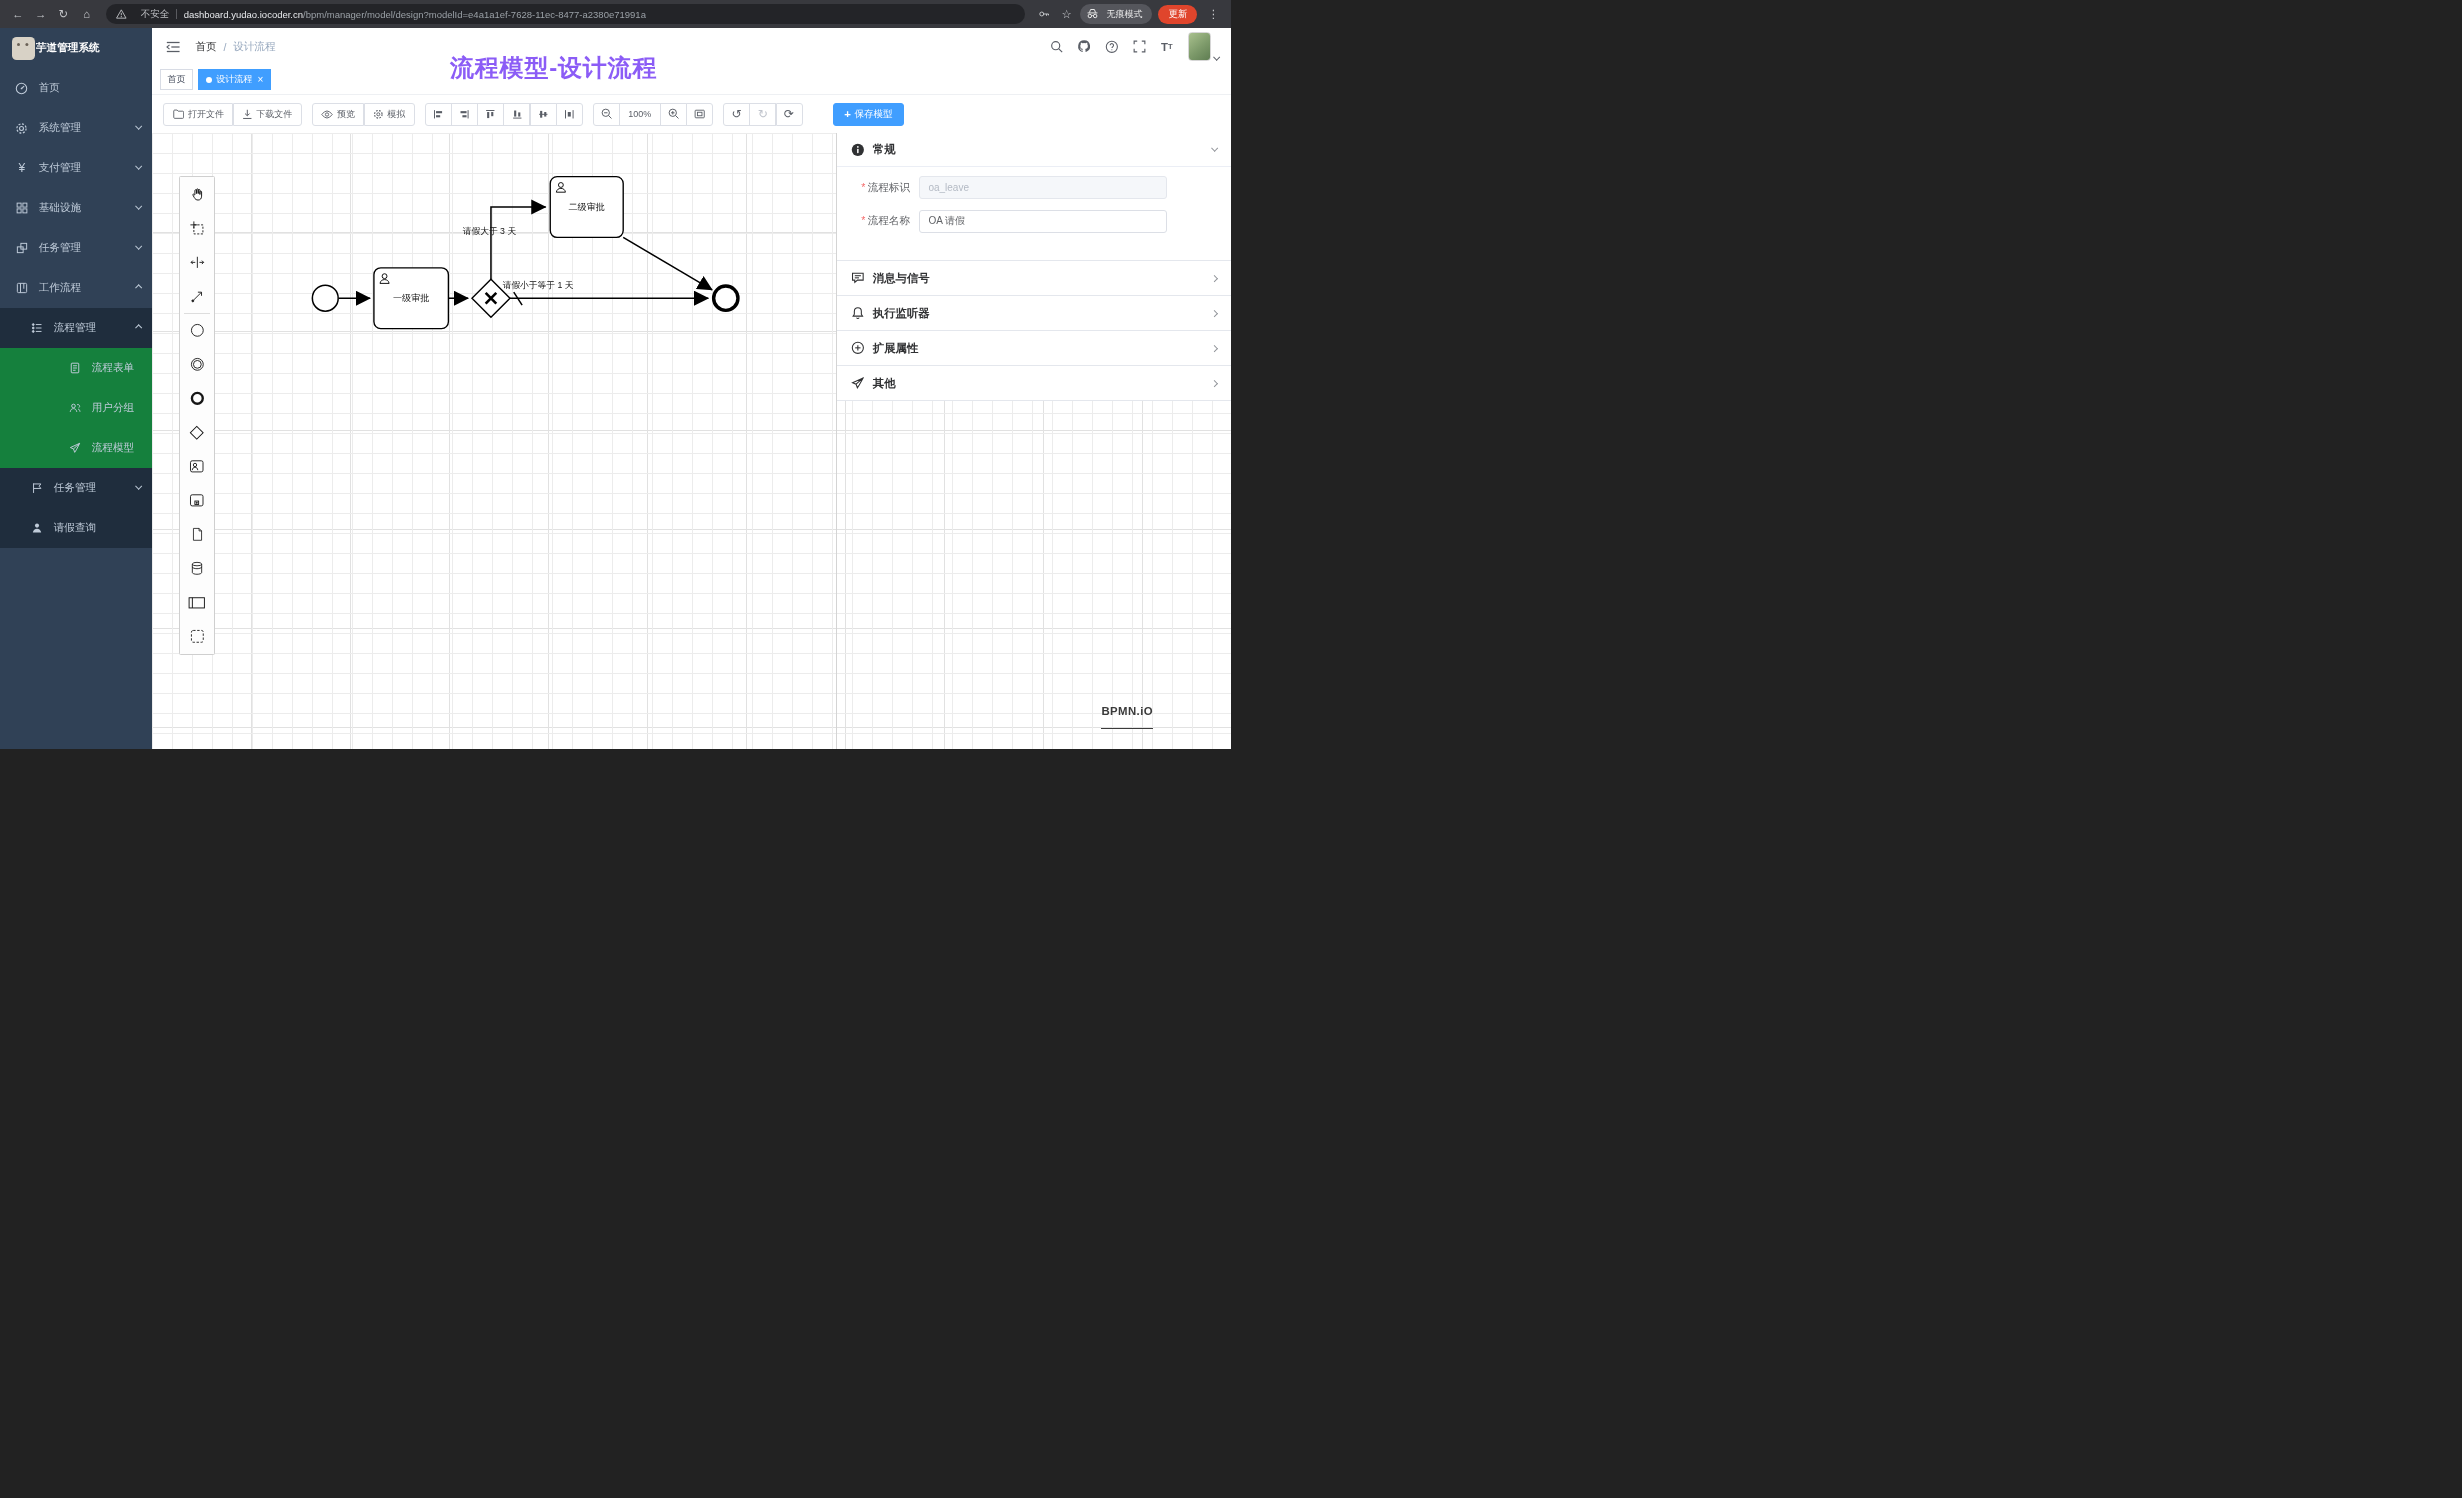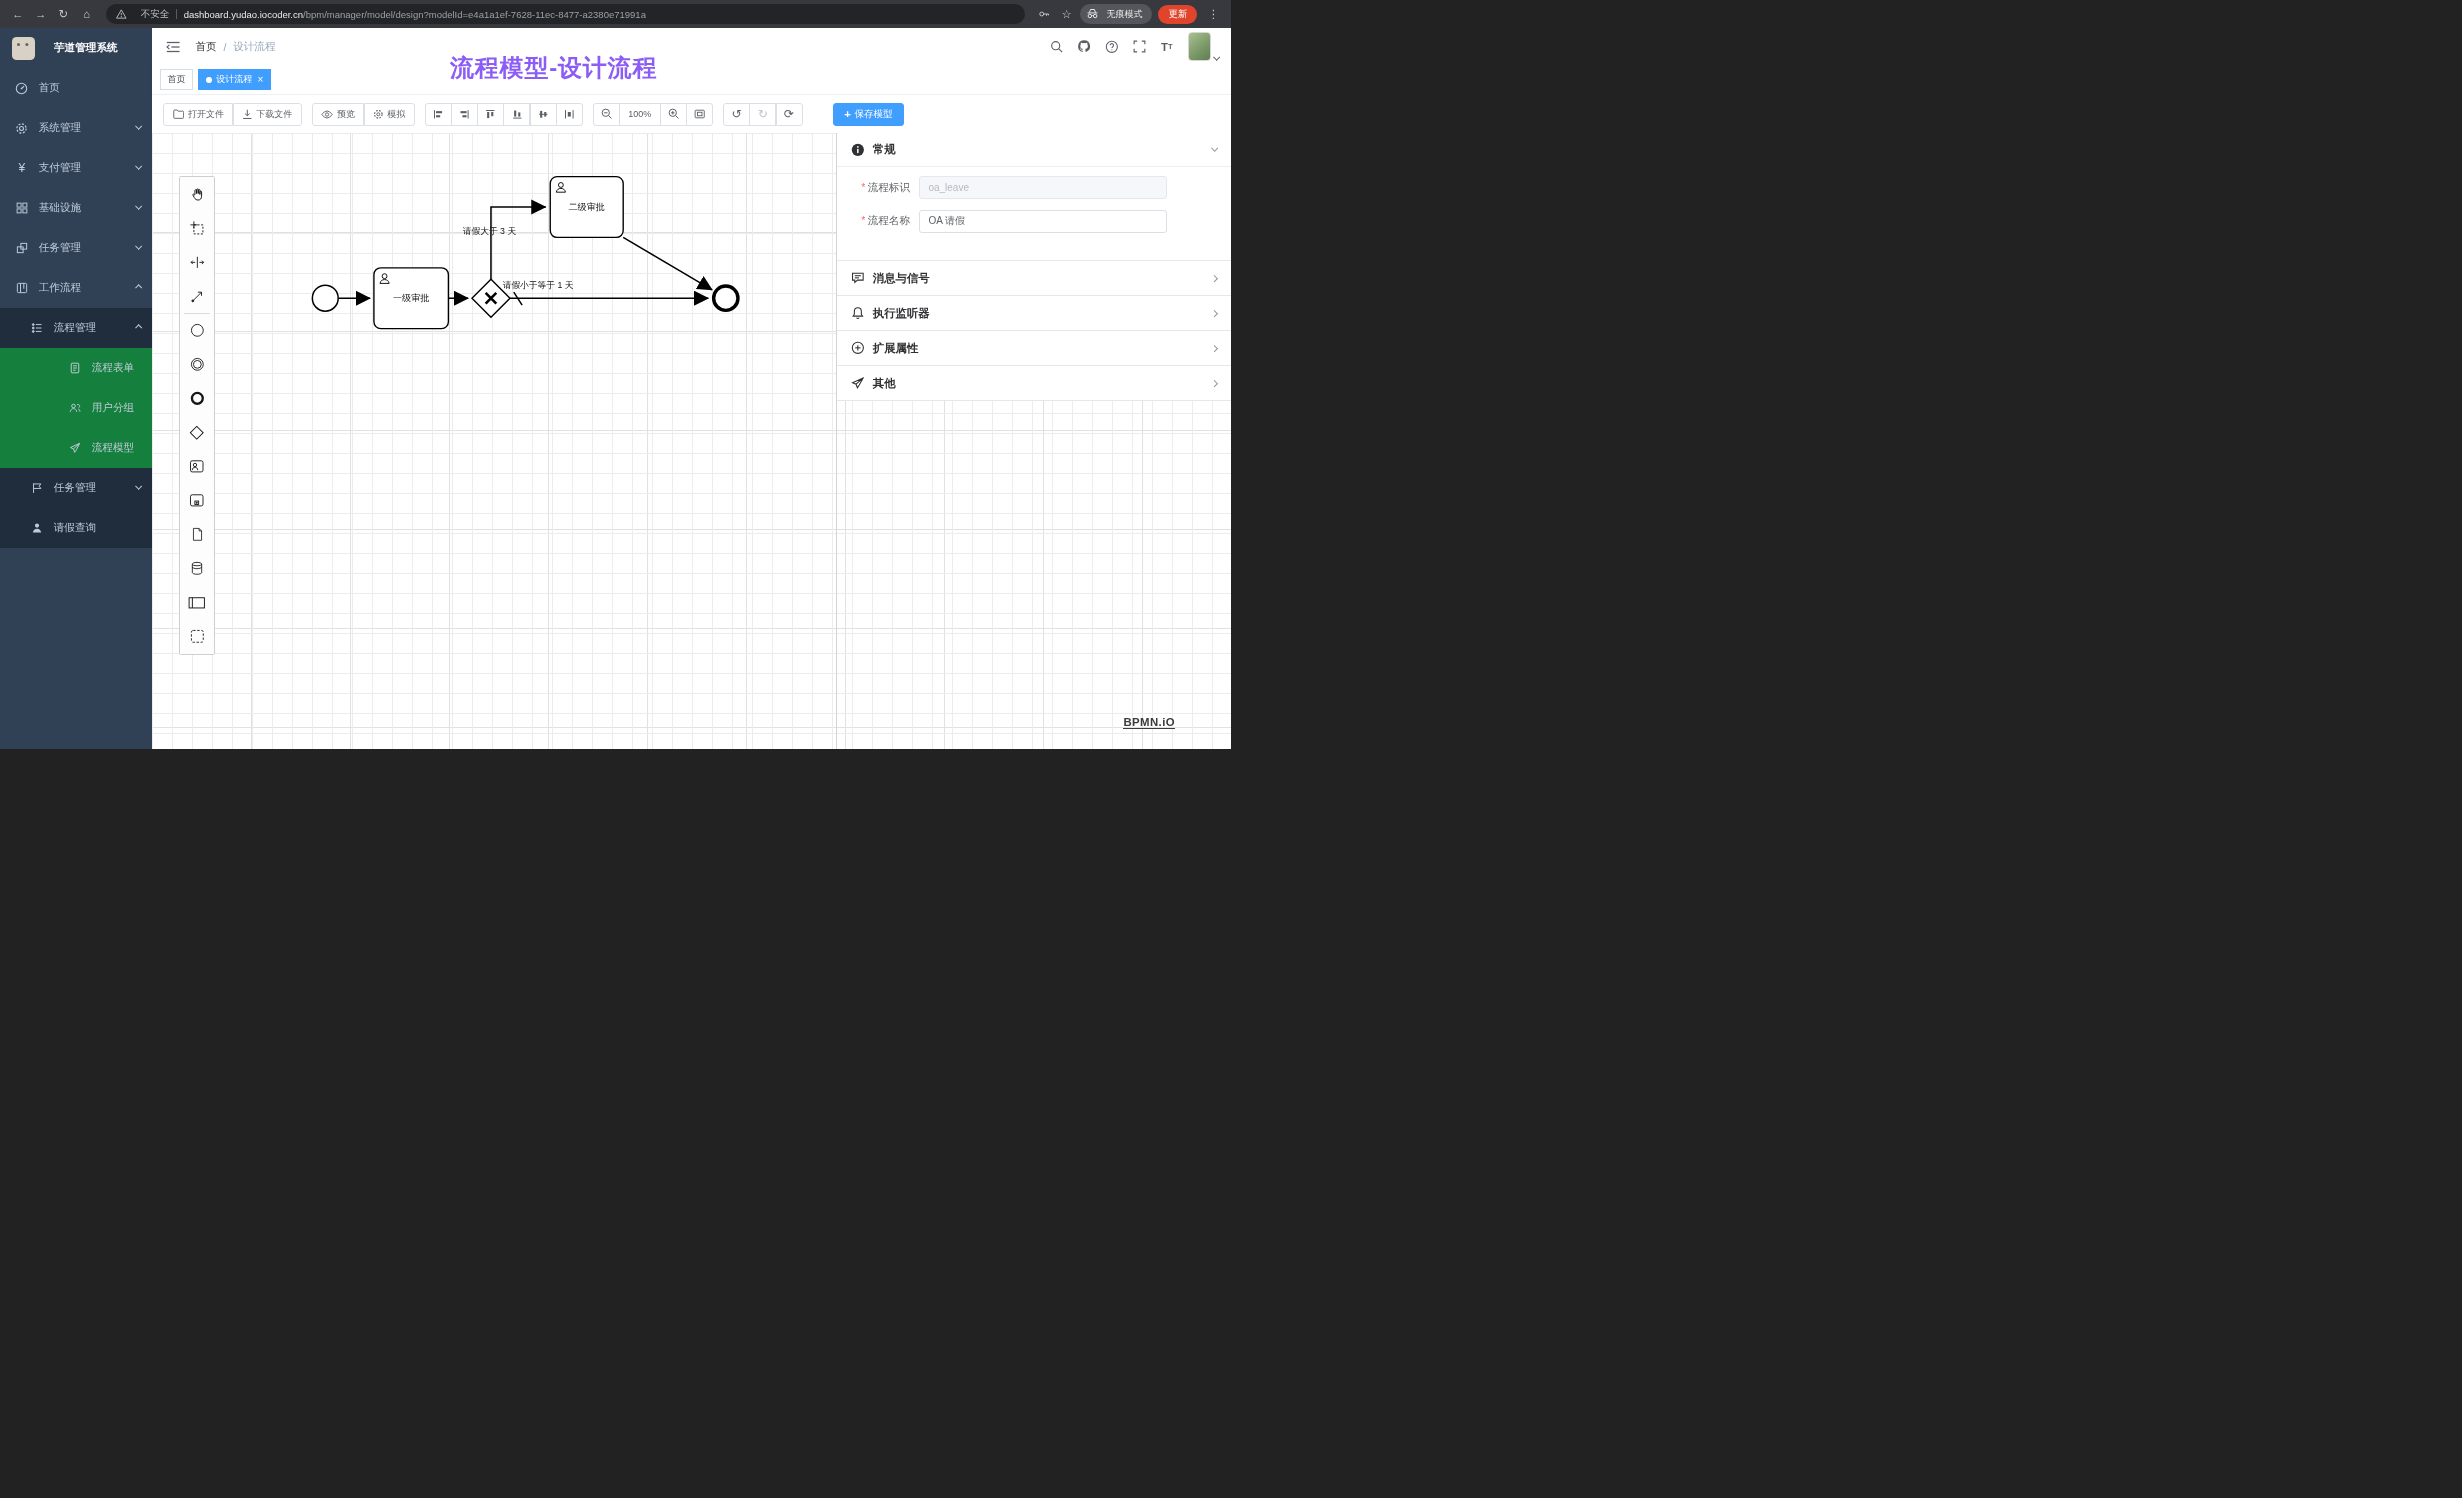--- a/index.html
+++ b/index.html
@@ -15,21 +15,21 @@
   .url{white-space:nowrap;overflow:hidden;text-overflow:ellipsis}
   .url .domain{color:#e8eaed}
   .url .path{color:#9aa0a6}
   .incog{display:flex;align-items:center;gap:7px;background:#55565c;color:#ececec;border-radius:10.6px;height:20.5px;padding:0 10px 0 6.8px;font-size:9px;white-space:nowrap}
   .update-btn{background:#e0452c;color:#fff;border-radius:10px;height:19px;padding:0 10px;font-size:9.5px;display:flex;align-items:center;margin:0 3px;white-space:nowrap}
   .dots{font-size:11.4px;letter-spacing:0;padding:0 3px}
 
   
   .app{display:flex;height:721px}
   .sidebar{width:152px;background:#304156;flex-shrink:0;overflow:hidden}
-  .logo-row{height:40px;display:flex;align-items:center;padding-left:12px;gap:19px}
+  .logo-row{height:40px;display:flex;align-items:center;padding-left:12px;gap:1px}
   .logo-img{width:23px;height:23px;border-radius:4.6px;background:#d8d2c6;position:relative;flex-shrink:0}
   .logo-img:after{content:"";position:absolute;left:5.3px;top:6.8px;width:3px;height:3px;border-radius:50%;background:#6b6257;box-shadow:8.4px 0 0 #6b6257}
   .logo-title{color:#fff;font-size:10.6px;font-weight:bold;white-space:nowrap}
   .menu-item{height:40px;display:flex;align-items:center;color:#bfcbd9;font-size:10.6px;padding-left:15px;padding-right:10.6px;cursor:pointer;white-space:nowrap}
   .menu-item .mi{width:13.7px;height:13.7px;margin-right:10px;display:flex;align-items:center;justify-content:center;flex-shrink:0}
   .menu-item .lbl{flex:1}
   .menu-item.lv2{background:#1f2d3d;padding-left:30px}
   .menu-item.lv3{background:#15803d;padding-left:68px}
   .chev{display:inline-block;width:5.3px;height:5.3px;border-right:1.2px solid currentColor;border-bottom:1.2px solid currentColor;flex-shrink:0}
   .chev.down{transform:rotate(45deg) translate(-0.8px,-0.8px)}
@@ -77,21 +77,21 @@
       linear-gradient(to right,#ececec 0.8px,transparent 0.8px),
       linear-gradient(to bottom,#ececec 0.8px,transparent 0.8px),
       linear-gradient(to right,#e1e1e1 0.8px,transparent 0.8px),
       linear-gradient(to bottom,#e1e1e1 0.8px,transparent 0.8px);
     background-size:20px 20px,20px 20px,99px 99px,99px 99px}
   .palette{position:absolute;left:27px;top:43px;width:36px;border:0.8px solid #cfcfcf;background:#fdfdfd;border-radius:1.5px}
   .pal-item{height:34px;display:flex;align-items:center;justify-content:center;color:#161616;cursor:pointer}
   .pal-sep{height:0.8px;background:#ddd;margin:0 3.8px}
   .diagram{position:absolute;left:0;top:0}
 
-  .bpmn-logo{position:absolute;right:56px;bottom:20px;font-size:11.4px;font-weight:bold;color:#3b3b3b;border-bottom:1.9px solid #3b3b3b;padding-bottom:0;letter-spacing:0.4px;cursor:pointer}
+  .bpmn-logo{position:absolute;right:78px;bottom:20px;font-size:11.4px;font-weight:bold;color:#3b3b3b;border-bottom:1.9px solid #3b3b3b;padding-bottom:11px;letter-spacing:0.4px;cursor:pointer}
 
   
   .panel{position:absolute;top:0;right:0;bottom:0;width:395px;border-left:0.8px solid #d4d4d4}
   .psec{background:#fff;border-bottom:0.8px solid #e4e7ed}
   .psec-h{height:34px;display:flex;align-items:center;padding:0 13.7px;gap:8.4px;font-size:11.4px;font-weight:bold;color:#303133;cursor:pointer}
   .psec-h .pchev{margin-left:auto;color:#909399;display:flex;align-items:center}
   .psec-h.hb{border-bottom:0.8px solid #ebeef5}
   .psec-b{padding:9px 0 10.6px}
   .field{display:flex;align-items:center;margin:0 0 10.6px}
   .field:last-child{margin-bottom:17px}

